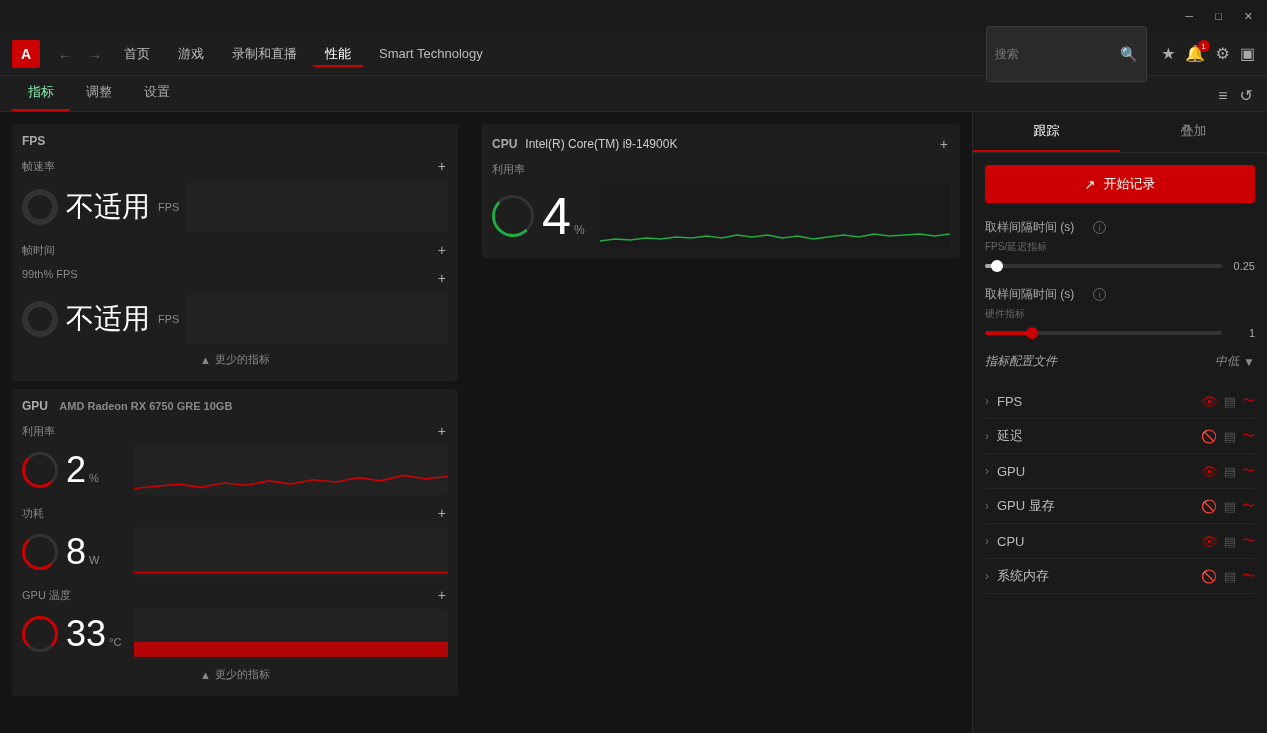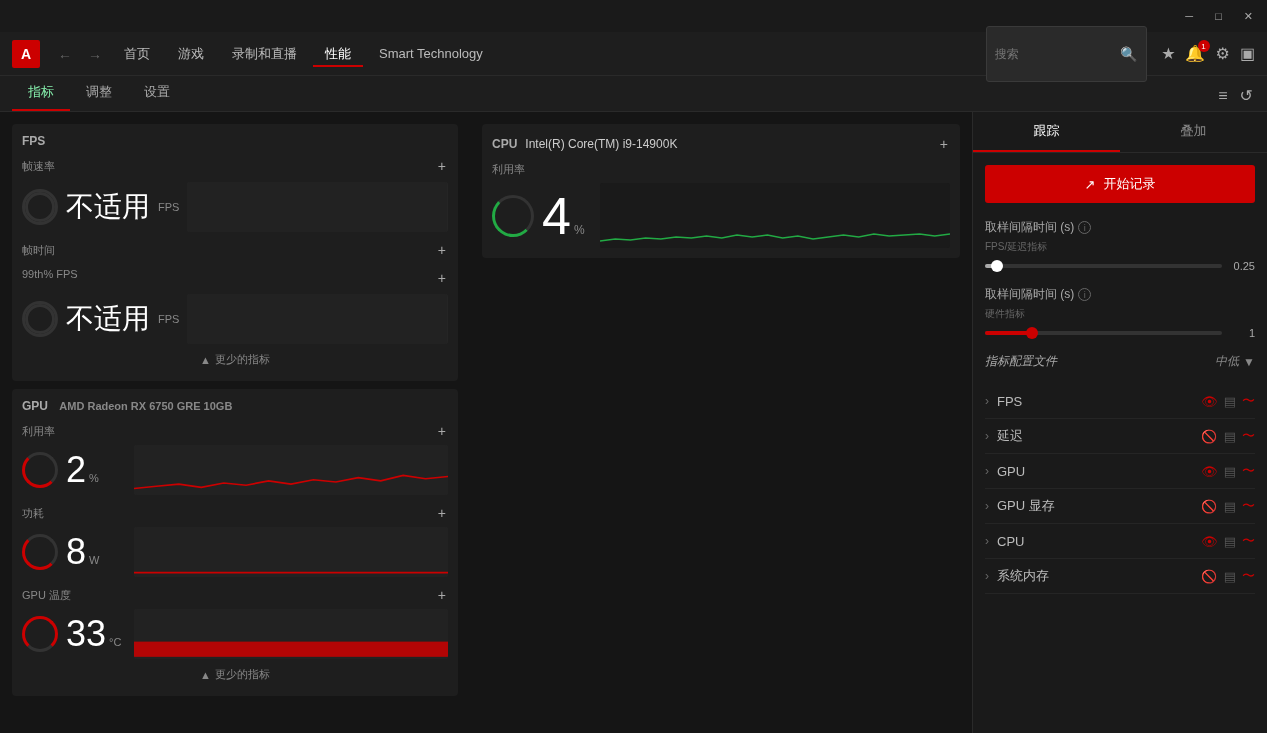--- a/index.html
+++ b/index.html
@@ -369,21 +369,21 @@
 
     .setting-row {
       margin-bottom: 14px;
     }
     .setting-label {
       color: #aaa;
       font-size: 12px;
       margin-bottom: 4px;
       display: flex;
       align-items: center;
-      gap: 4px;
+      gap: 19px;
     }
     .setting-sub {
       color: #666;
       font-size: 10px;
       margin-bottom: 6px;
     }
     .slider-row {
       display: flex;
       align-items: center;
       gap: 8px;

